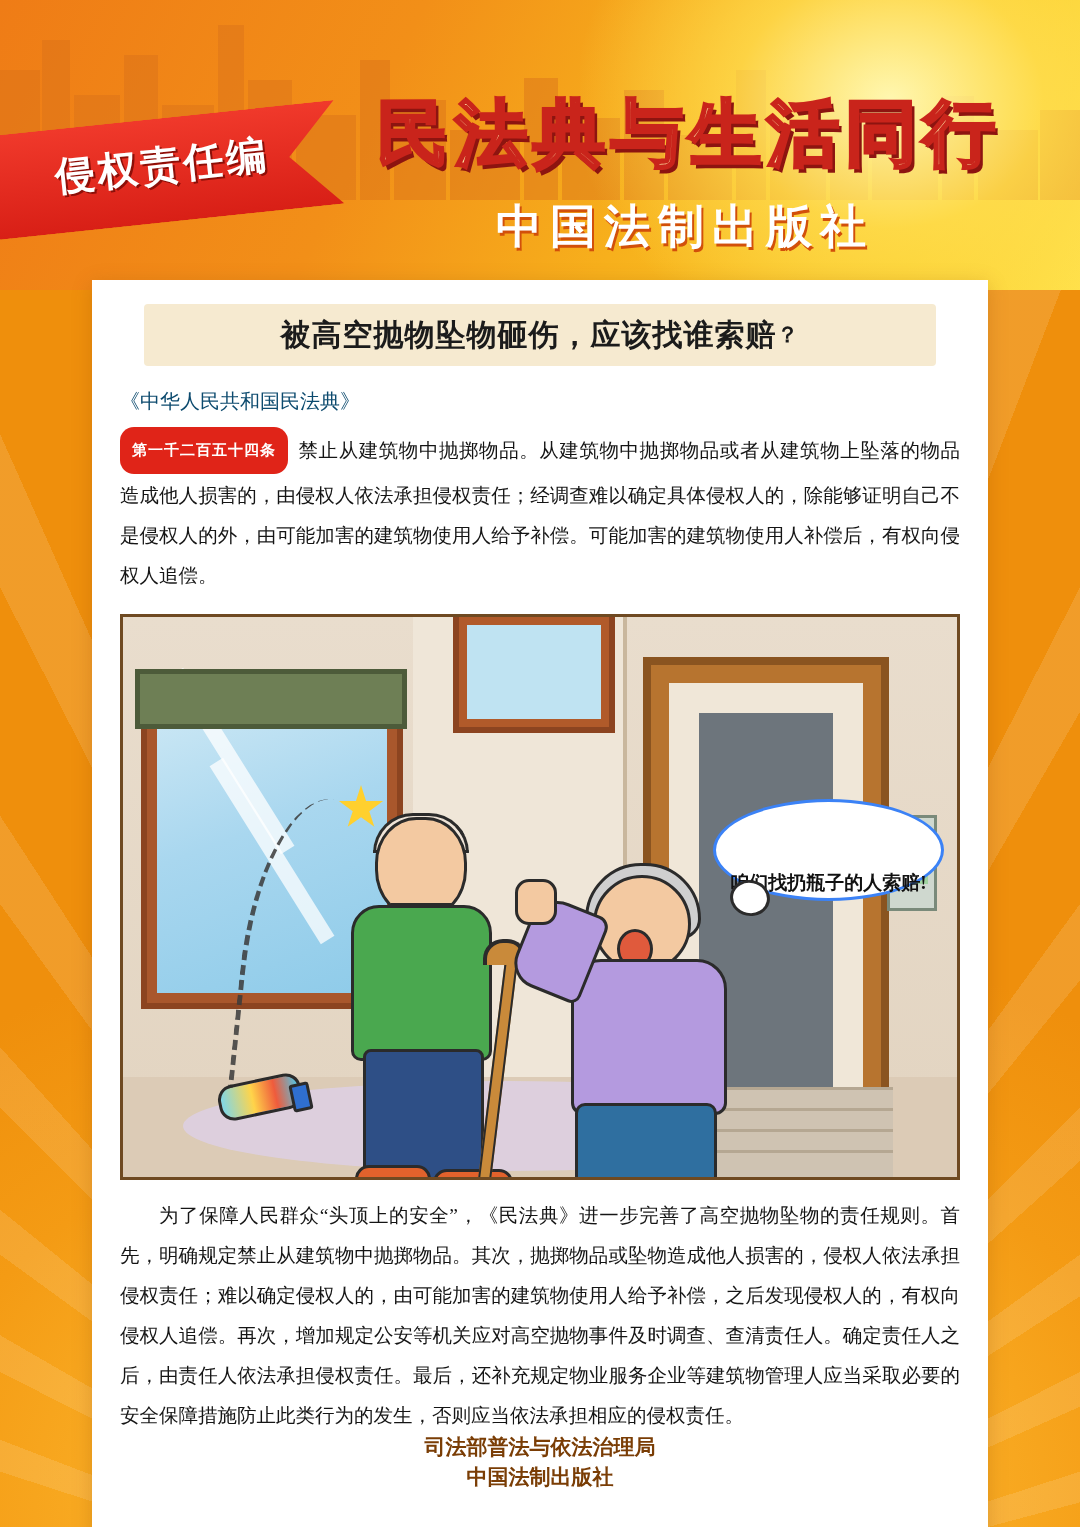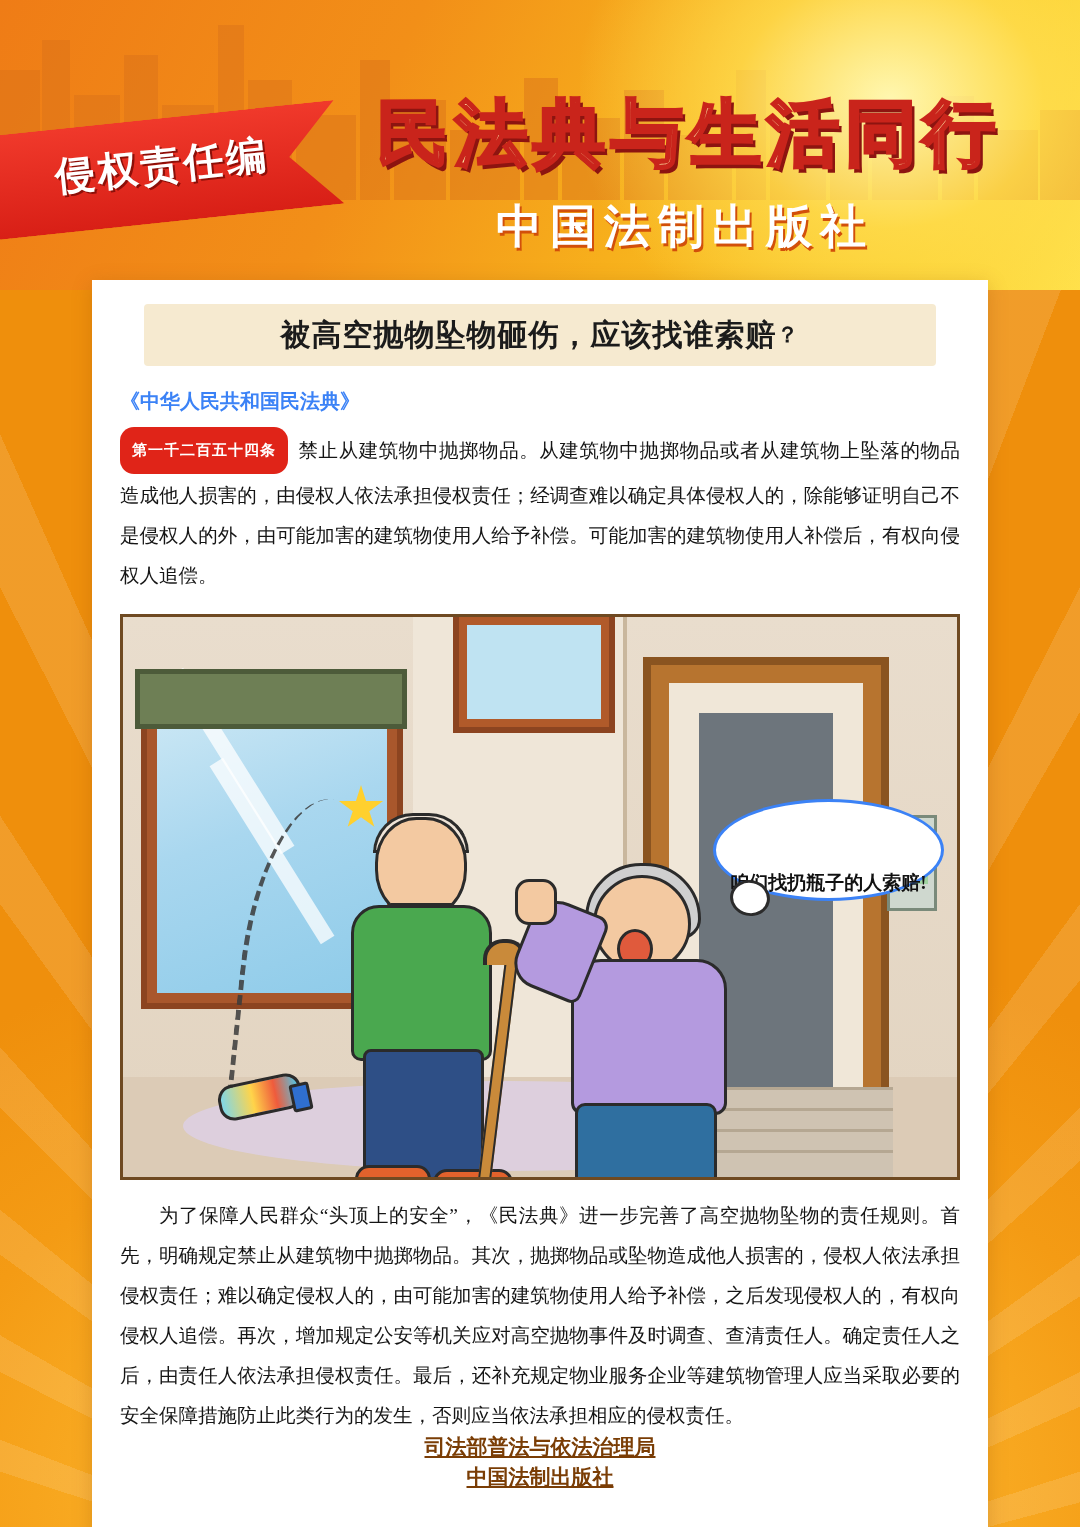--- a/index.html
+++ b/index.html
@@ -87,21 +87,21 @@
     height:62px;border-radius:4px;
     display:flex;align-items:center;justify-content:center;
   }
   .qbar span{
     font-size:30px;font-weight:bold;color:#1b1b1b;letter-spacing:1px;
     font-family:"Liberation Serif","DejaVu Serif",serif;
   }
   .qbar .qmark{font-size:22px;font-weight:bold;}
   .lawname{
     margin:22px 0 0 28px;
-    font-size:20px;font-weight:bold;color:#3b82f6;
+    font-size:20px;font-weight:normal;color:#0c4a6e;
     font-family:"Liberation Serif","DejaVu Serif",serif;
   }
   .body-text{
     margin:14px 28px 0 28px;
     font-size:19.5px;line-height:40px;color:#151515;text-align:justify;
     font-family:"Liberation Serif","DejaVu Serif",serif;
   }
   .art-badge{
     display:inline-block;
     background:#e02418;color:#fff;
@@ -181,21 +181,20 @@
   .bubble:after{
     content:"";position:absolute;left:14px;bottom:-18px;width:34px;height:30px;
     background:#fff;border:3px solid #2b2b2b;border-radius:50%;
     transform:rotate(12deg);
   }
   
   .footer{
     position:absolute;left:0;top:1432px;width:1080px;text-align:center;
     color:#7a3d05;font-size:21px;line-height:30px;font-weight:bold;
     font-family:"Liberation Serif","DejaVu Serif",serif;
-    text-decoration:underline;
   }
 </style>
 </head>
 <body>
 
 <div class="poster">
   <div class="rays"></div>
 
   <div class="header">
     <div class="sky"></div>

